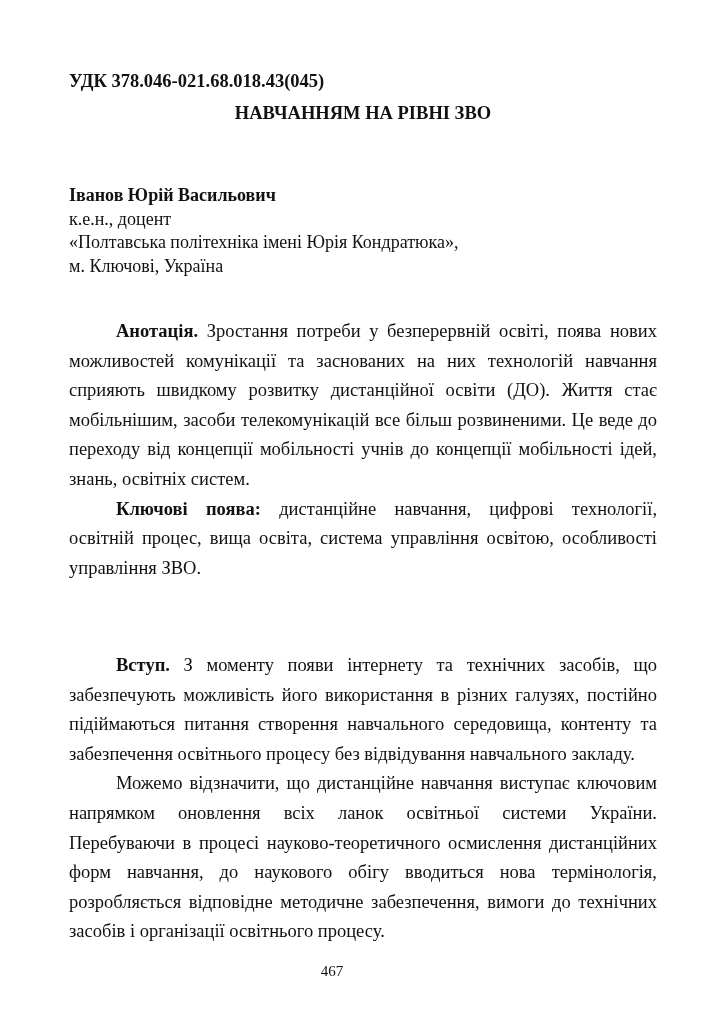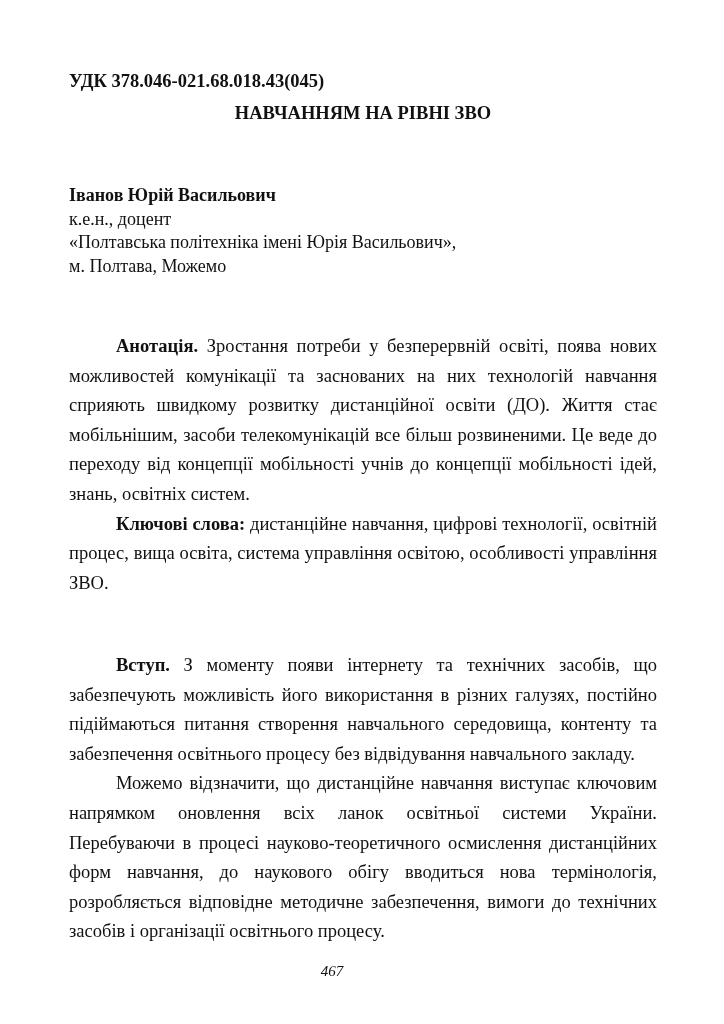--- a/index.html
+++ b/index.html
@@ -6,45 +6,45 @@
   body { width: 724px; height: 1024px; position: relative; overflow: hidden;
          font-family: "Liberation Serif", "DejaVu Serif", serif; color: #111; }
   .page { position: absolute; left: 69px; top: 0; width: 588px; }
   .udk { position: absolute; top: 70px; left: 0; font-weight: bold; font-size: 18.5px; line-height: 22px; white-space: nowrap; }
   .title { position: absolute; top: 99px; left: 0; width: 588px; text-align: center; font-weight: bold; font-size: 18.5px; line-height: 29.5px; }
   .author-block { position: absolute; top: 184px; right: 0; width: 588px; text-align: left; font-size: 18px; line-height: 23.5px; }
   .author-name { font-weight: bold; }
   .body-text { position: absolute; left: 0; width: 588px; font-size: 18.5px; line-height: 29.6px; text-align: justify; }
   .body-text p { margin: 0; text-indent: 47px; }
   .body-text b { font-weight: bold; }
-  .abstract { top: 332px; }
+  .abstract { top: 317px; }
   .intro { top: 651px; }
-  .page-number { position: absolute; top: 962px; left: 0; width: 664px; text-align: center; font-size: 15px; line-height: 18px; font-style: italic; }
+  .page-number { position: absolute; top: 962px; left: 0; width: 664px; text-align: center; font-size: 15px; line-height: 18px; }
 </style>
 </head>
 <body>
 
 <div class="page">
 
   <div class="udk">УДК 378.046-021.68.018.43(045)</div>
 
   <div class="title">
     <div>НАВЧАННЯМ НА РІВНІ ЗВО</div>
   </div>
 
   <div class="author-block">
     <div class="author-name">Іванов Юрій Васильович</div>
     <div>к.е.н., доцент</div>
-    <div>«Полтавська політехніка імені Юрія Васильович»,</div>
-    <div>м. Полтава, Можемо</div>
+    <div>«Полтавська політехніка імені Юрія Кондратюка»,</div>
+    <div>м. Ключові, Україна</div>
   </div>
 
   <div class="body-text abstract">
     <p><b>Анотація.</b><span> Зростання потреби у безперервній освіті, поява нових можливостей комунікації та заснованих на них технологій навчання сприяють швидкому розвитку дистанційної освіти (ДО). Життя стає мобільнішим, засоби телекомунікацій все більш розвиненими. Це веде до переходу від концепції мобільності учнів до концепції мобільності ідей, знань, освітніх систем.</span></p>
-    <p><b>Ключові слова:</b><span> дистанційне навчання, цифрові технології, освітній процес, вища освіта, система управління освітою, особливості управління ЗВО.</span></p>
+    <p><b>Ключові поява:</b><span> дистанційне навчання, цифрові технології, освітній процес, вища освіта, система управління освітою, особливості управління ЗВО.</span></p>
   </div>
 
   <div class="body-text intro">
     <p><b>Вступ.</b><span> З моменту появи інтернету та технічних засобів, що забезпечують можливість його використання в різних галузях, постійно підіймаються питання створення навчального середовища, контенту та забезпечення освітнього процесу без відвідування навчального закладу.</span></p>
     <p>Можемо відзначити, що дистанційне навчання виступає ключовим напрямком оновлення всіх ланок освітньої системи України. Перебуваючи в процесі науково-теоретичного осмислення дистанційних форм навчання, до наукового обігу вводиться нова термінологія, розробляється відповідне методичне забезпечення, вимоги до технічних засобів і організації освітнього процесу.</p>
   </div>
 
 </div>
 
 <div class="page-number">467</div>

